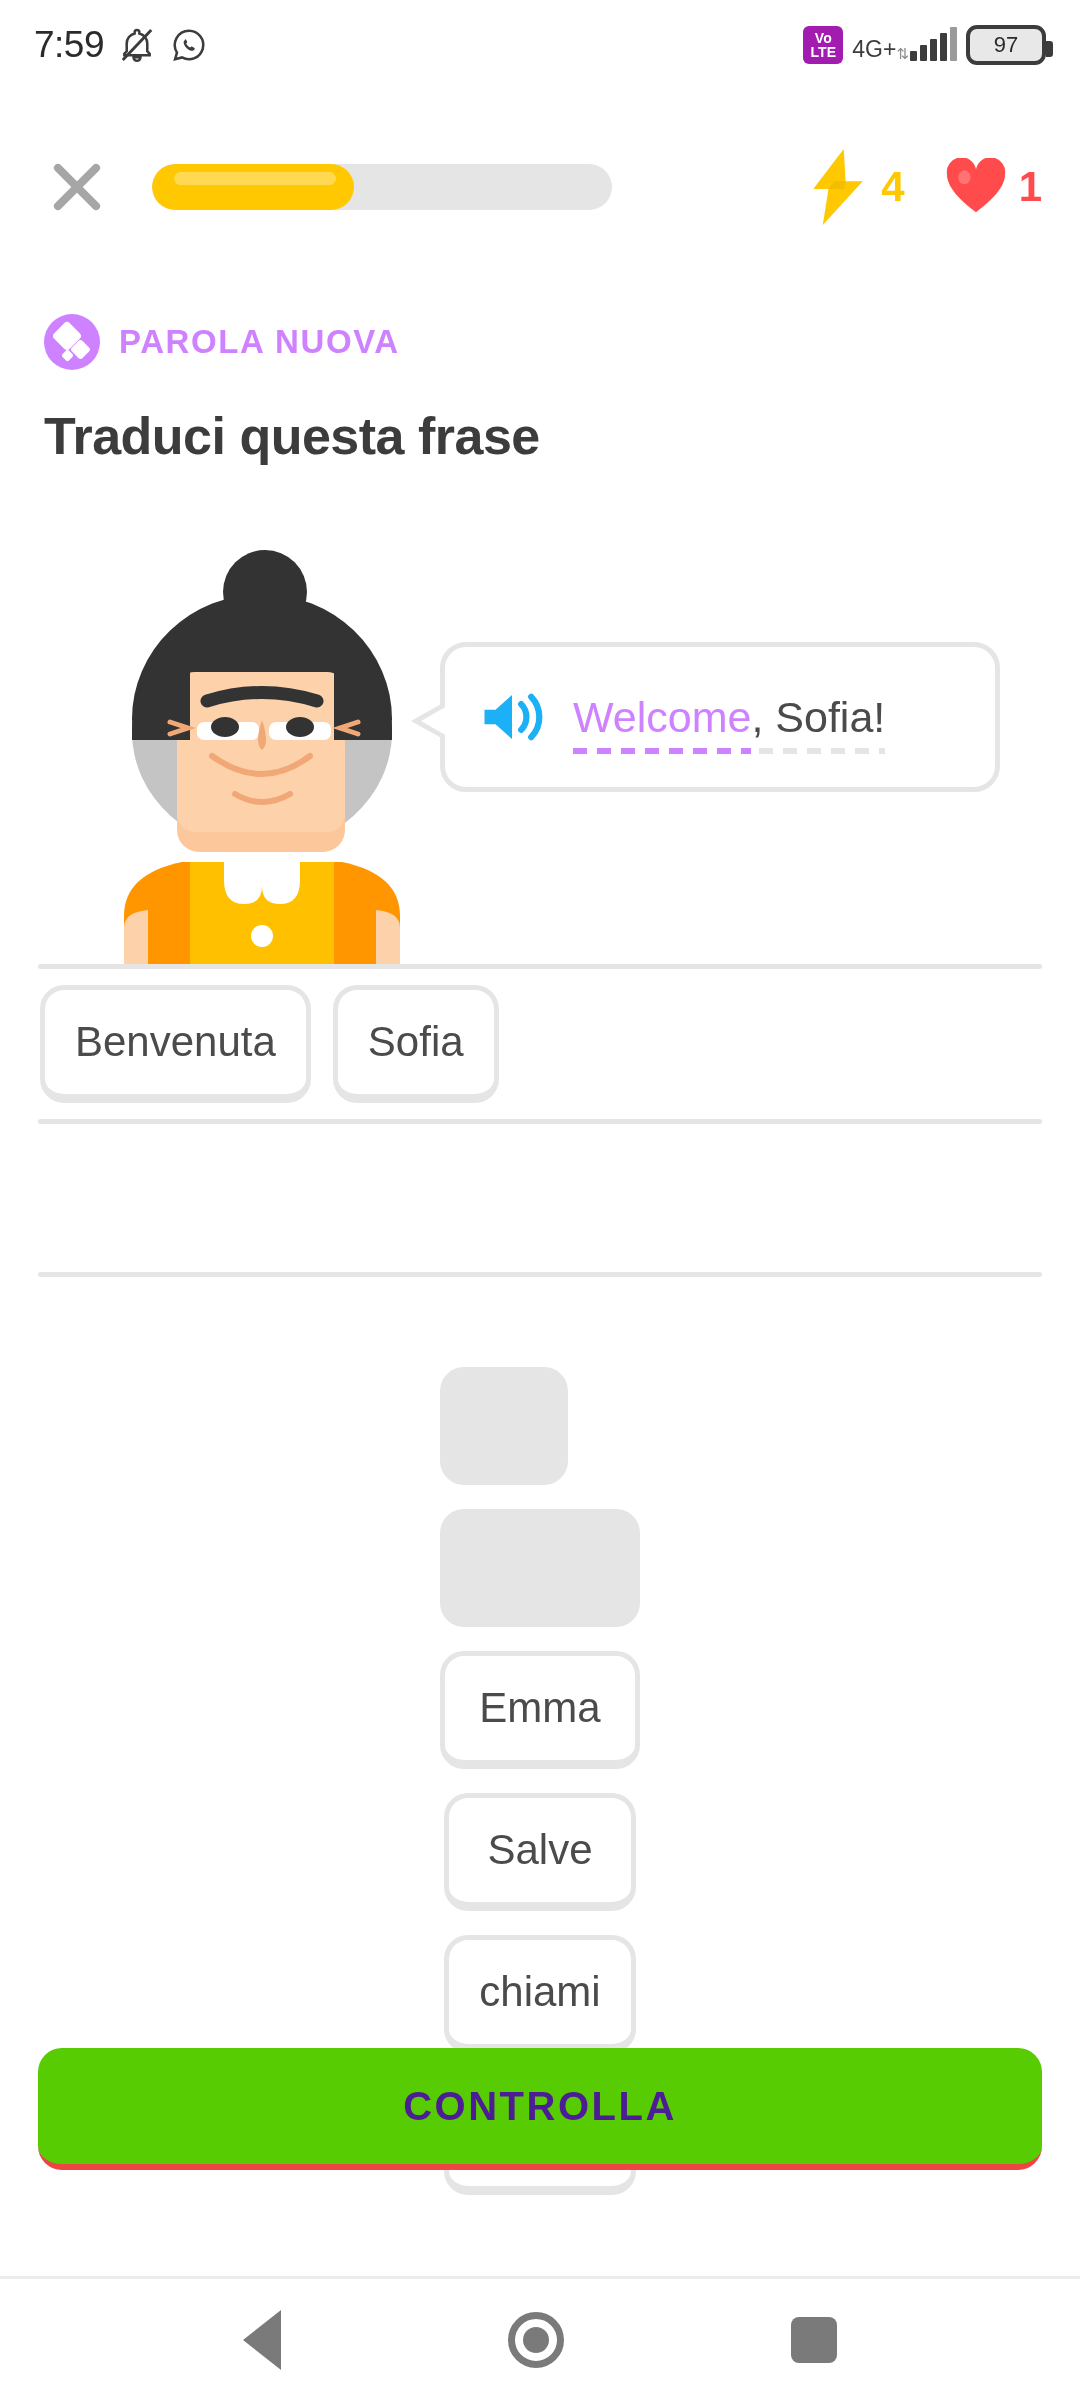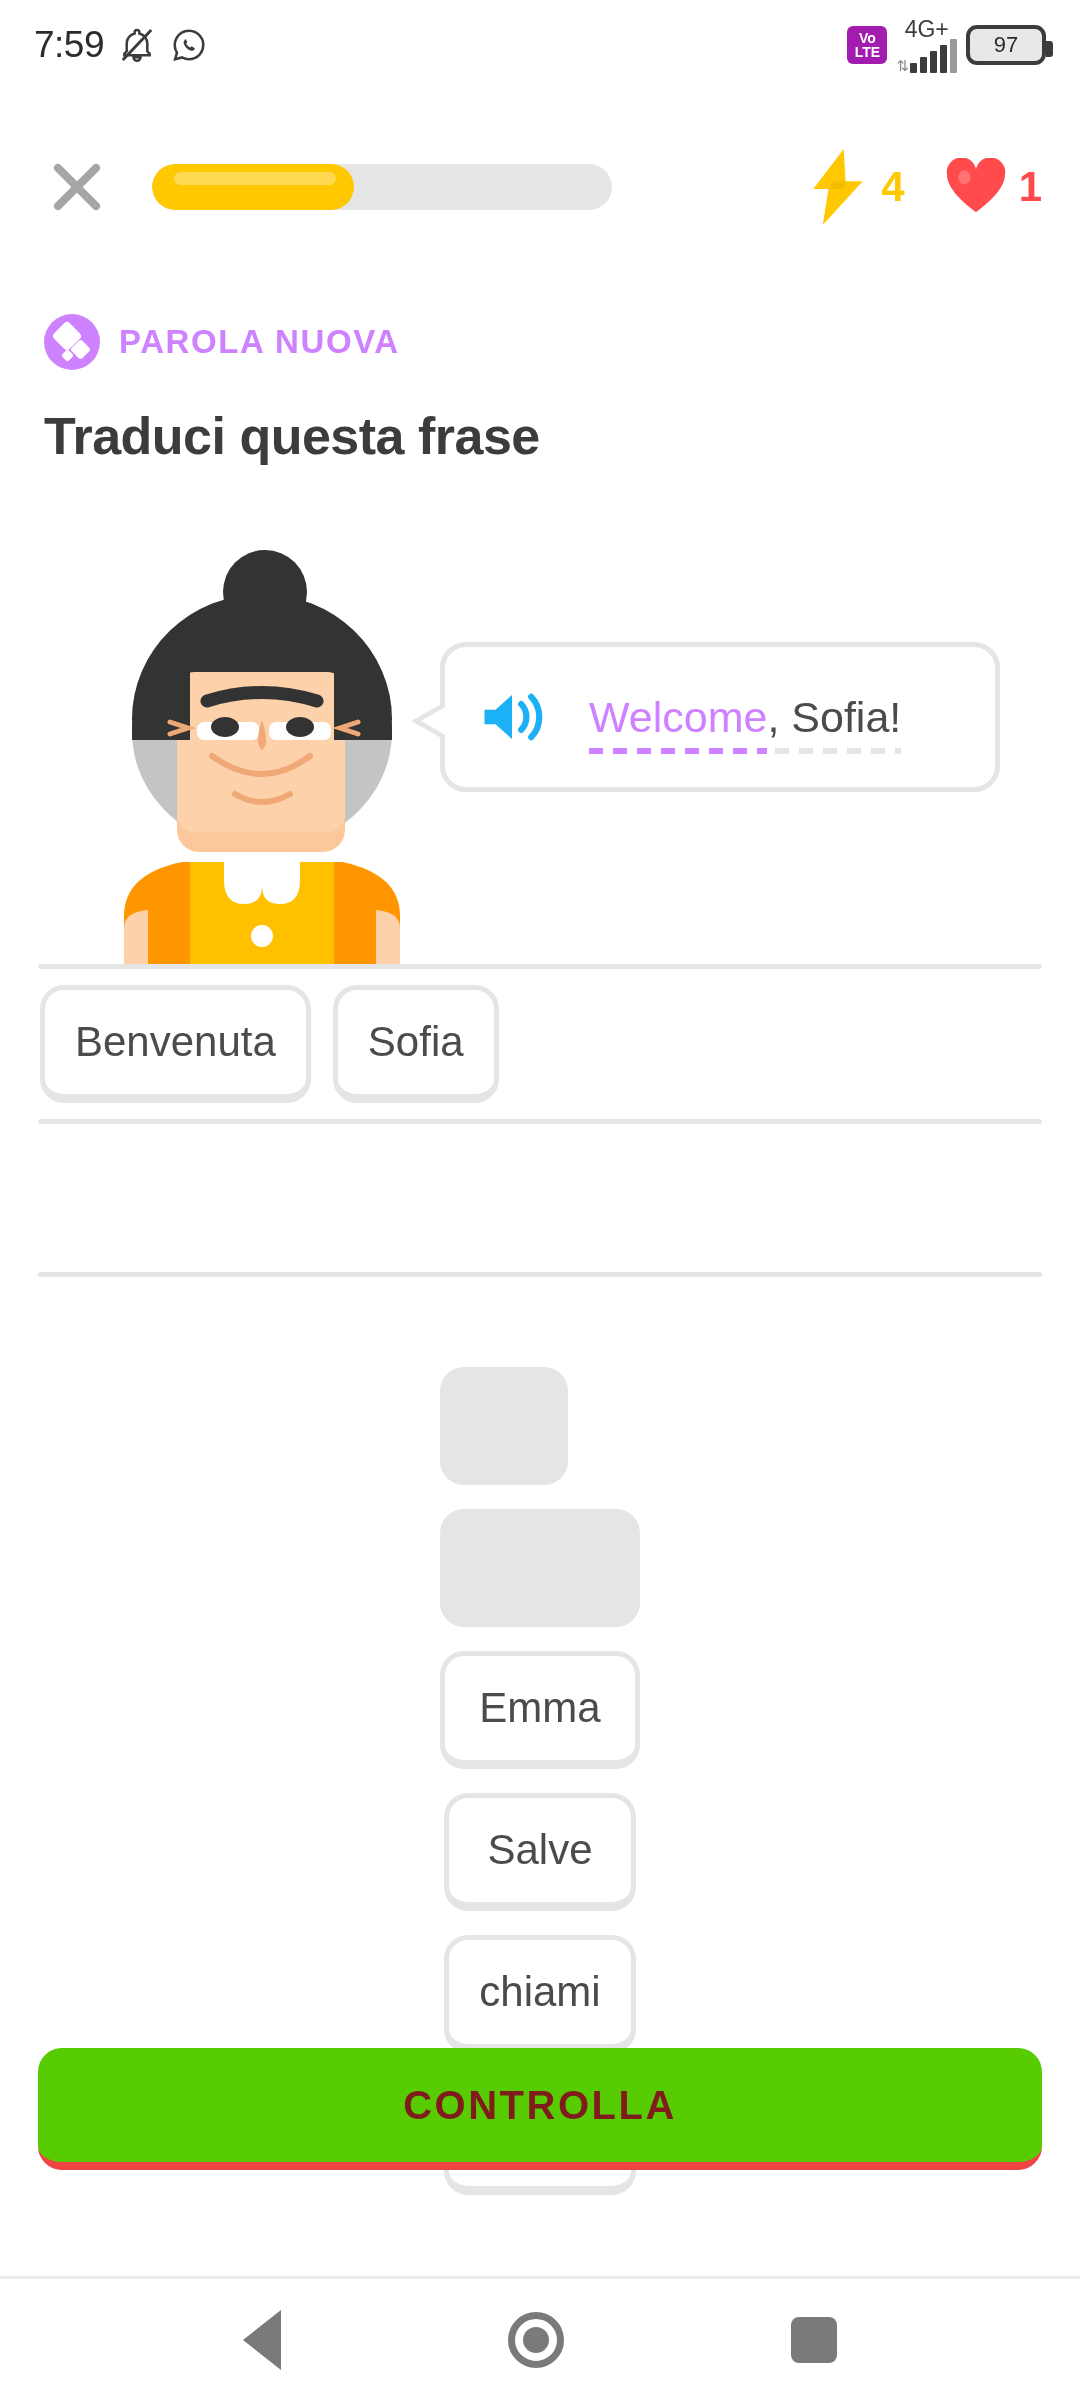--- a/index.html
+++ b/index.html
@@ -19,21 +19,21 @@
   }
   .sb-left { display:flex; align-items:center; gap:14px; }
   .sb-clock { font-size:37px; color:#2b2b2b; font-weight:400; letter-spacing:-0.5px; }
   .sb-right { display:flex; align-items:center; gap:9px; }
   .volte {
     background:#a21caf; color:#fff; border-radius:6px;
     width:40px; height:38px; display:flex; flex-direction:column;
     align-items:center; justify-content:center; line-height:1;
   }
   .volte span { font-size:14px; font-weight:bold; }
-  .net-wrap { display:flex; flex-direction:column; align-items:center; line-height:1; }
+  .net-wrap { display:flex; flex-direction:row; align-items:flex-end; line-height:1; }
   .net-label { font-size:23px; color:#3c3c3c; }
   .net-row { display:flex; align-items:flex-end; gap:3px; margin-top:2px; }
   .arrows { font-size:15px; color:#8a8a8a; letter-spacing:-2px; }
   .bars { display:flex; align-items:flex-end; gap:3px; height:30px; }
   .bars i { width:7px; background:#3c3c3c; border-radius:1px; display:block; }
   .bars i.b1{height:10px;} .bars i.b2{height:16px;} .bars i.b3{height:22px;}
   .bars i.b4{height:28px;} .bars i.b5{height:34px;background:#9a9a9a;}
   .battery {
     position:relative; width:80px; height:40px; border:4px solid #3c3c3c;
     border-radius:11px; display:flex; align-items:center; justify-content:center;
@@ -99,21 +99,21 @@
     letter-spacing:-0.5px;
   }
 
   
   .char-area { position:relative; height:420px; margin-top:78px; }
   .character { position:absolute; left:72px; top:0; width:380px; height:420px; }
 
   .bubble {
     position:absolute; left:440px; top:98px; width:560px; min-height:150px;
     background:#fff; border:5px solid #e5e5e5; border-radius:26px;
-    display:flex; align-items:center; padding:0 34px; gap:44px;
+    display:flex; align-items:center; padding:0 34px; gap:28px;
   }
   .bubble::before {
     content:""; position:absolute; left:-34px; top:56px;
     width:0;height:0;
     border-top:18px solid transparent;
     border-bottom:18px solid transparent;
     border-right:32px solid #e5e5e5;
   }
   .bubble::after {
     content:""; position:absolute; left:-24px; top:58px;
@@ -151,22 +151,22 @@
   .bank { margin-top:90px; display:flex; flex-direction:column; align-items:center; gap:24px; }
   .bank-row { display:flex; gap:24px; justify-content:center;flex-direction:column; }
   .ghost {
     background:#e5e5e5; border:5px solid #e5e5e5; border-bottom-width:9px;
     border-radius:24px; height:118px;
   }
 
   
   .check-wrap { position:absolute; left:0; top:2048px; width:1080px; padding:0 38px; }
   .check-btn {
-    width:100%; height:122px; background:#58cc02; border-bottom:8px solid #ef4444;
-    border-radius:24px; color:#7f1d1d; font-size:40px; font-weight:bold;
+    width:100%; height:122px; background:#58cc02; border-bottom:6px solid #ef4444;
+    border-radius:24px; color:#4c1d95; font-size:40px; font-weight:bold;
     letter-spacing:2.5px; display:flex; align-items:center; justify-content:center;
   }
 
   
   .navbar {
     position:absolute; left:0; bottom:0; width:1080px; height:124px;
     border-top:3px solid #ececec; display:flex; align-items:center;
     justify-content:space-around; padding:0 130px;
   }
   .nav-back {

